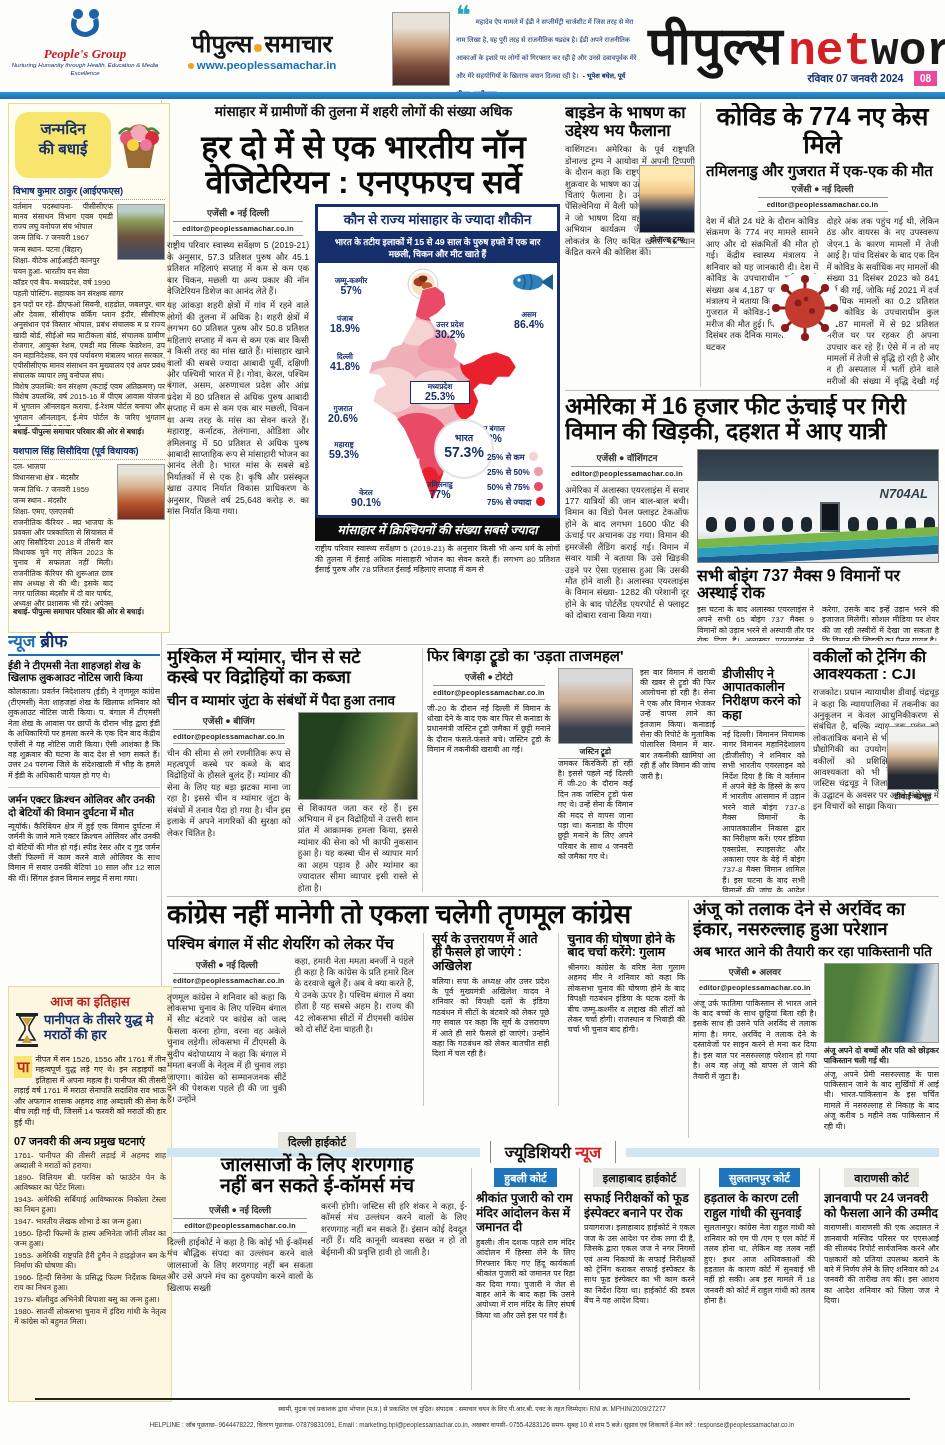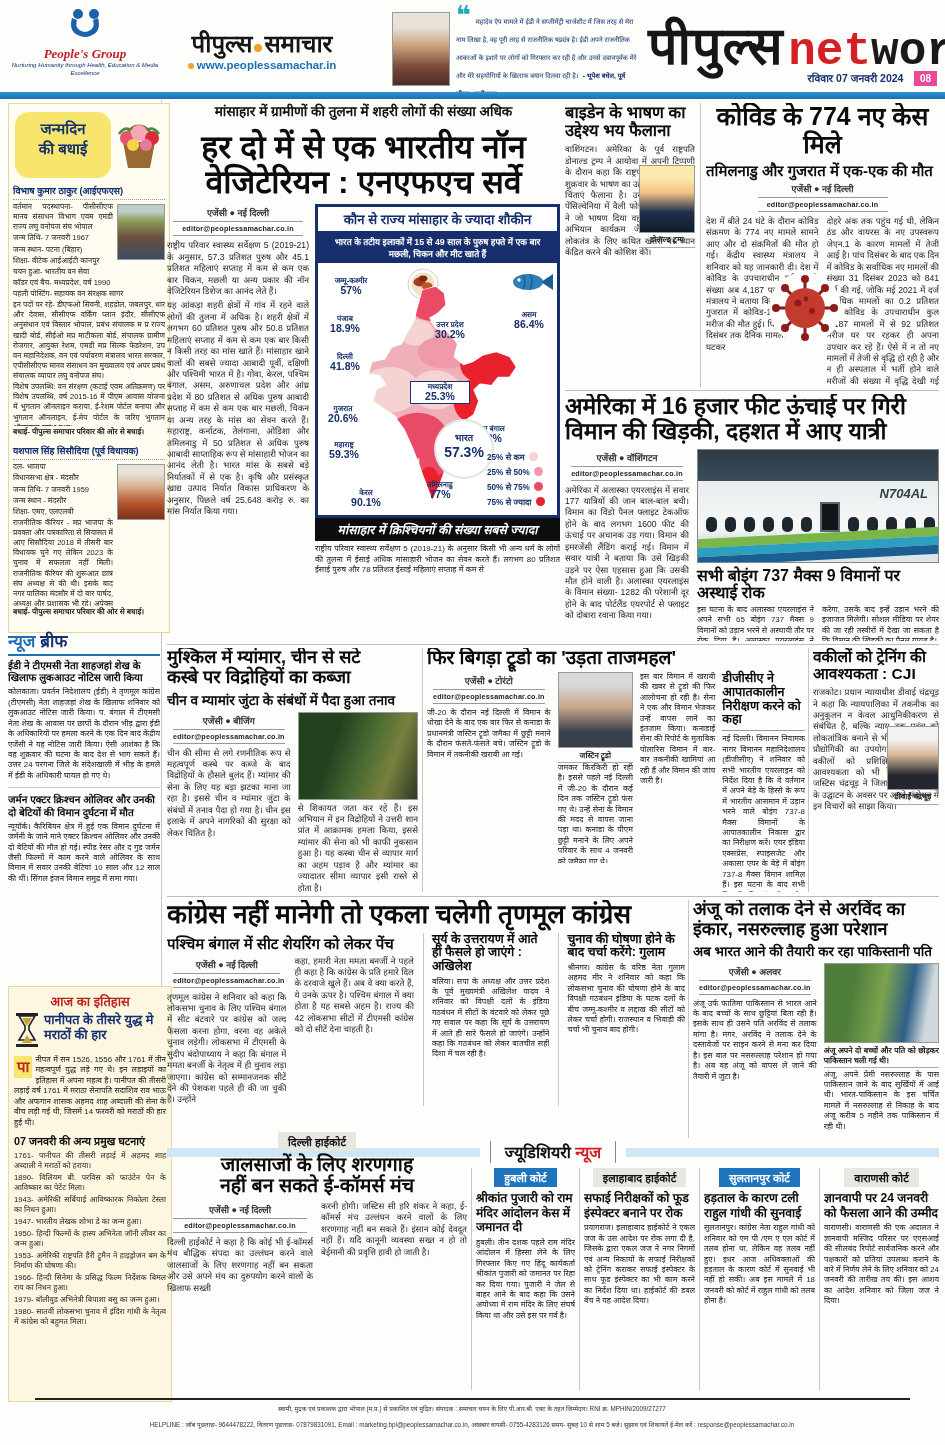--- a/index.html
+++ b/index.html
@@ -455,21 +455,21 @@
       <div style="flex:1.08;">
         <div class="photo" style="height:86px;background:linear-gradient(110deg,#23401f 30%,#4a6b33 55%,#79803e 75%,#2c3a24);"></div>
         <div class="body-t clip" style="margin-top:3px;max-height:96px;">से शिकायत जता कर रहे हैं। इस अभियान में इन विद्रोहियों ने उत्तरी शान प्रांत में आक्रामक हमला किया, इससे म्यांमार की सेना को भी काफी नुकसान हुआ है। यह कस्बा चीन से व्यापार मार्ग का अहम पड़ाव है और म्यांमार का ज्यादातर सीमा व्यापार इसी रास्ते से होता है।</div>
       </div>
     </div>
   </div>
 
   <div class="vr" style="left:422px;top:648px;height:244px;"></div>
 
   <div class="abs clip" style="left:427px;top:648px;width:378px;height:244px;">
-    <div class="hl" style="font-size:19px;">फिर बिगड़ा ट्रूडो का 'उड़ता ताजमहल'</div>
+    <div class="hl" style="font-size:15px;">फिर बिगड़ा ट्रूडो का 'उड़ता ताजमहल'</div>
     <div style="display:flex;gap:7px;margin-top:3px;">
       <div style="flex:1;">
         <div class="byline">एजेंसी ● टोरंटो</div>
         <div class="email">editor@peoplessamachar.co.in</div>
         <div class="body-s">जी-20 के दौरान नई दिल्ली में विमान के धोखा देने के बाद एक बार फिर से कनाडा के प्रधानमंत्री जस्टिन ट्रूडो जमैका में छुट्टी मनाने के दौरान फंसते-फंसते बचे। जस्टिन ट्रूडो के विमान में तकनीकी खराबी आ गई।</div>
       </div>
       <div style="flex:1;">
         <div class="photo" style="height:74px;background:linear-gradient(#d9d9d9 15%,#caa98d 45%,#3a3f4c 80%);"></div>
         <div class="pcap">जस्टिन ट्रूडो</div>
         <div class="body-s clip" style="max-height:100px;">जमकर किरकिरी हो रही है। इससे पहले नई दिल्ली में जी-20 के दौरान कई दिन तक जस्टिन ट्रूडो फंस गए थे। उन्हें सेना के विमान की मदद से वापस जाना पड़ा था। कनाडा के पीएम छुट्टी मनाने के लिए अपने परिवार के साथ 4 जनवरी को जमैका गए थे।</div>

